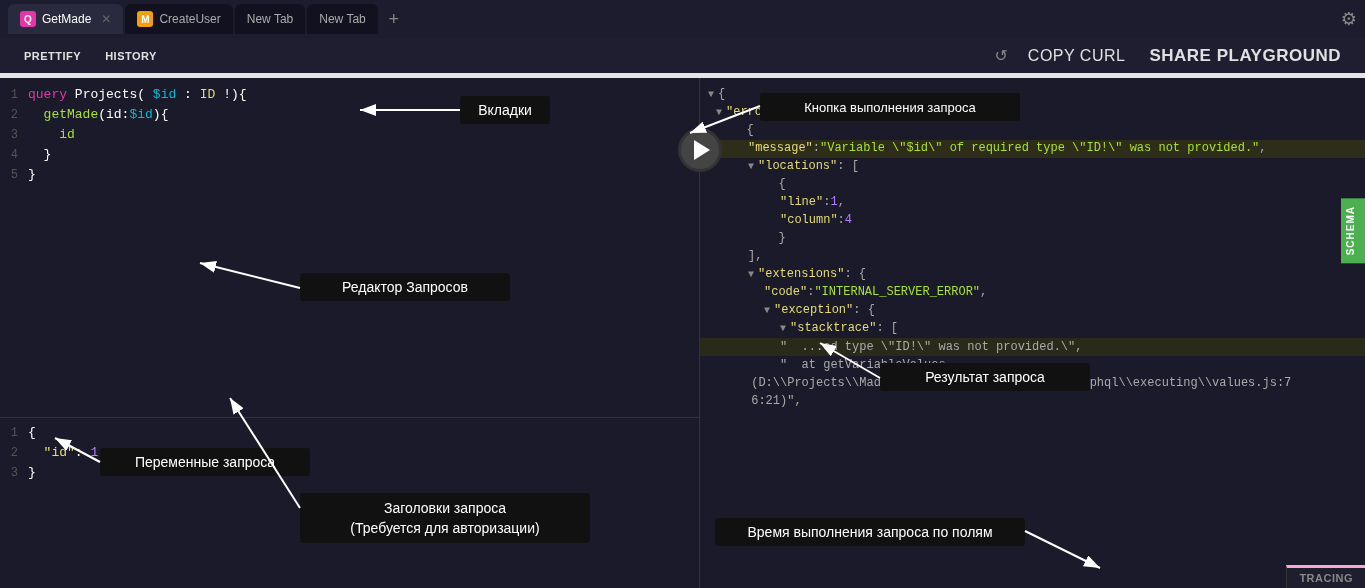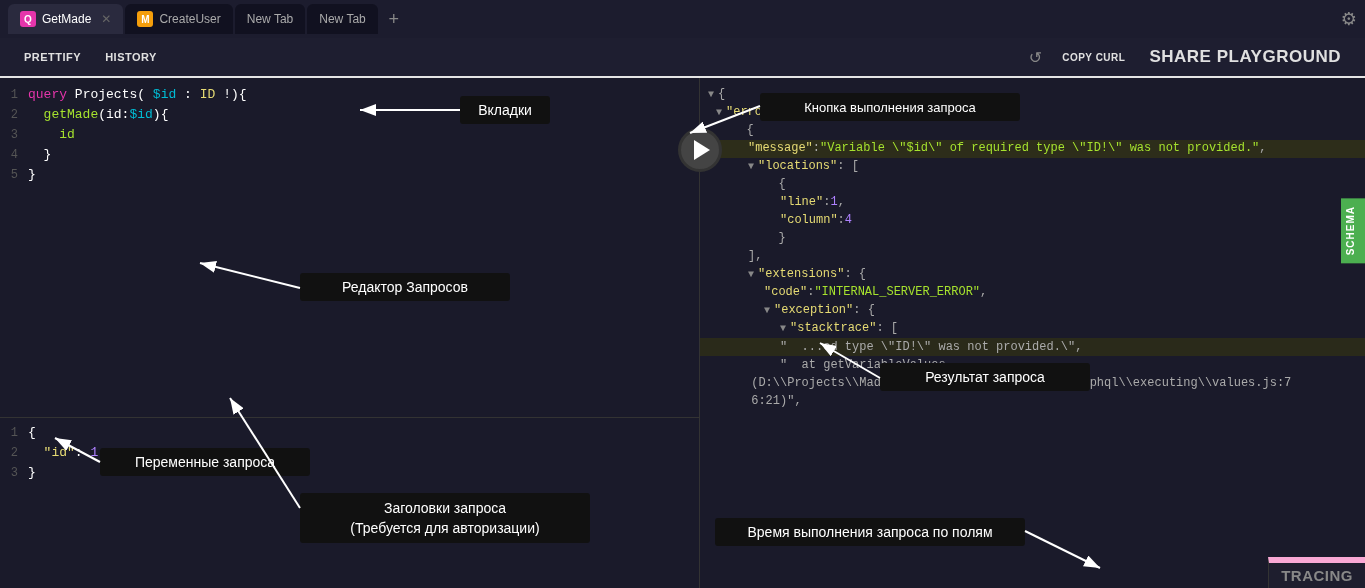--- a/index.html
+++ b/index.html
@@ -47,21 +47,21 @@
       font-size: 18px;
     }
 
     
     .toolbar {
       display: flex;
       align-items: center;
       background: #1e1e30;
       height: 40px;
       padding: 0 12px;
-      border-bottom: 2px solid #e5e5e5;
+      border-bottom: 5px solid #e5e5e5;
       gap: 0;
     }
     .toolbar-btn {
       background: transparent;
       border: none;
       color: #e0e0e0;
       font-size: 11px;
       font-weight: 600;
       letter-spacing: 0.5px;
       cursor: pointer;
@@ -91,22 +91,22 @@
       border: none;
       color: #888;
       cursor: pointer;
       font-size: 16px;
       padding: 0 8px;
     }
     .copy-curl-btn {
       background: transparent;
       border: none;
       color: #e0e0e0;
-      font-size: 10px;
-      font-weight: 700;
+      font-size: 16px;
+      font-weight: 400;
       letter-spacing: 0.5px;
       cursor: pointer;
       padding: 0 12px;
       text-transform: uppercase;
     }
     .share-playground-btn {
       background: transparent;
       border: none;
       color: #e0e0e0;
       font-size: 17px;
@@ -281,25 +281,25 @@
       user-select: none;
     }
 
     
     .tracing-tab {
       position: absolute;
       bottom: 0;
       right: 0;
       background: #1e1e2e;
       color: #888;
-      font-size: 15px;
+      font-size: 11px;
       font-weight: 600;
       letter-spacing: 0.5px;
       padding: 4px 12px;
-      border-top: 6px solid #f9a8d4;
+      border-top: 3px solid #f9a8d4;
       border-left: 1px solid #333;
       cursor: pointer;
       text-transform: uppercase;
     }
 
     
     .annotations-overlay {
       position: absolute;
       top: 0; left: 0;
       width: 100%; height: 100%;

